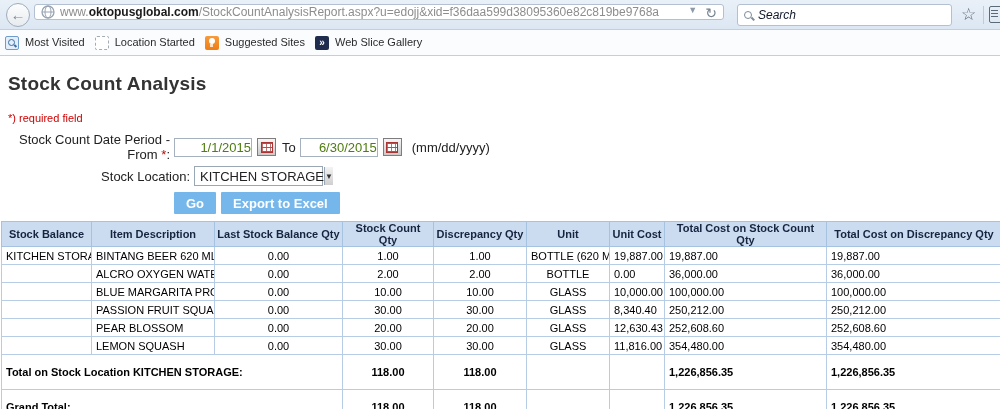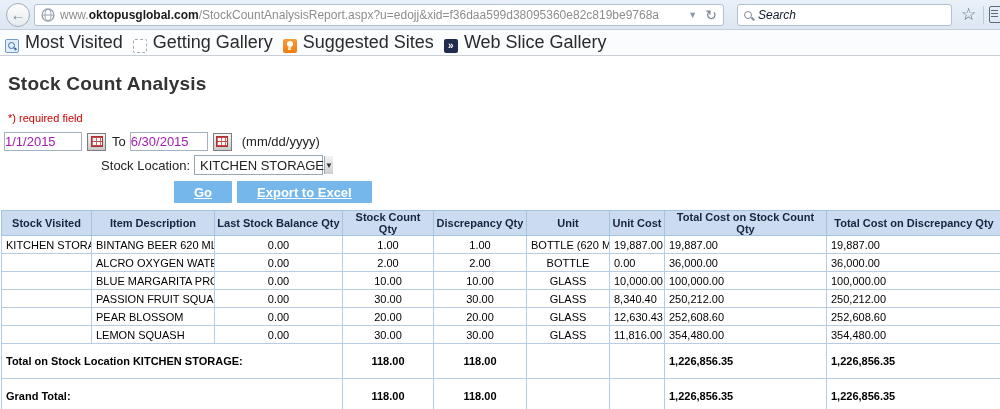--- a/index.html
+++ b/index.html
@@ -6,23 +6,23 @@
   html,body { width:1000px; height:409px; overflow:hidden; background:#fff;
     font-family:"Liberation Sans", sans-serif; }
 
   
   .navbar { position:relative; height:30px;
     background:linear-gradient(#e9f0f8,#dce7f3); border-bottom:1px solid #c3cfdd; }
   .back-btn { position:absolute; left:6px; top:3px; width:24px; height:24px;
     border:1px solid #9fadbc; border-radius:50%;
     background:linear-gradient(#fdfdfd,#e7ebef); text-align:center; line-height:22px;
     color:#7f8a96; font-size:15px; font-weight:bold; }
-  .urlbar { position:absolute; left:34px; top:4px; width:690px; height:22px;
+  .urlbar { position:absolute; left:34px; top:4px; width:690px; height:16px;
     background:#fff; border:1px solid #b3c0d1; border-radius:3px;
-    display:flex; align-items:center; padding:0 4px; }
+    display:flex; padding:0 4px; }
   .urlbar .globe { flex:0 0 auto; margin:0 5px 0 2px; }
   .url-text { flex:1 1 auto; font-size:12px; white-space:nowrap; overflow:hidden; }
   .url-dim { color:#8d8d8d; }
   .url-domain { color:#1a1a1a; font-weight:bold; }
   .url-caret { color:#8d9aa9; font-size:9px; margin:0 8px 0 4px; }
   .reload { color:#76828f; font-size:14px; margin-right:2px; }
   .searchbox { position:absolute; left:737px; top:4px; width:215px; height:22px;
     background:#fff; border:1px solid #b3c0d1; border-radius:3px;
     display:flex; align-items:center; padding:0 6px; }
   .mag { width:8px; height:8px; border:1.5px solid #7e8b99; border-radius:50%;
@@ -32,21 +32,21 @@
   .search-ph { font-size:12px; font-style:italic; color:#0f172a; }
   .star { position:absolute; left:961px; top:4px; font-size:17px; color:#5c6976; }
   .vsep { position:absolute; left:983px; top:6px; width:1px; height:18px; background:#c0cbd7; }
   .clipboard { position:absolute; left:989px; top:6px; width:13px; height:17px;
     border:1.5px solid #5c6976; border-radius:2px; }
   .clipboard::before { content:""; position:absolute; left:1px; top:3px; width:7px; height:1px;
     background:#5c6976; box-shadow:0 3px 0 #5c6976, 0 6px 0 #5c6976; }
 
   .bookmarksbar { height:26px; background:#fbfcfe; border-bottom:1px solid #c9ced6;
     display:flex; align-items:center; padding-left:5px; }
-  .bm-item { display:flex; align-items:flex-end; margin-right:10px; font-size:18px; color:#2b2b2b; }
+  .bm-item { display:flex; align-items:flex-start; margin-right:10px; font-size:11px; color:#2b2b2b; }
   .bicon { width:14px; height:14px; margin-right:6px; border-radius:2px; position:relative; flex:0 0 auto; }
   .most-visited-icon { background:#e3eefa; border:1px solid #6f9ccb; }
   .most-visited-icon::before { content:""; position:absolute; left:2px; top:2px; width:5px; height:5px;
     border:1.5px solid #3a6ea5; border-radius:50%; }
   .most-visited-icon::after { content:""; position:absolute; left:8px; top:8px; width:3px; height:1.5px;
     background:#3a6ea5; transform:rotate(45deg); }
   .getting-started-icon { border:1px dashed #a3abb4; background:#fff; }
   .suggested-sites-icon { background:linear-gradient(#f89b3c,#ef7d12); }
   .suggested-sites-icon::before { content:""; position:absolute; left:4px; top:2px; width:6px; height:6px;
     background:#fff; border-radius:50%; }
@@ -58,38 +58,38 @@
 
   
   .page { background:#fff; }
   h1 { margin:17px 0 0 8px; font-size:19px; font-weight:bold; color:#333; letter-spacing:0.2px; }
   .required-note { margin:17px 0 0 8px; font-size:11px; color:#cc0000; }
   .form-row { display:flex; align-items:center; margin-top:8px; font-size:13px; color:#222; }
   .form-row + .form-row { margin-top:4px;padding-left:20px; }
   .flabel { display:inline-block; width:170px; text-align:right; flex:0 0 auto; }
   .red { color:#cc0000; }
   .date-input { width:78px; height:19px; margin-left:4px; border:1px solid #a5b1be;
-    font:13px "Liberation Sans",sans-serif; text-align:left; color:#a21caf; }
+    font:13px "Liberation Sans",sans-serif; text-align:right; color:#4d7c0f; }
   .cal-btn { width:19px; height:18px; margin-left:5px; border:1px solid #7d7d7d;
     background:linear-gradient(#f6f6f6,#c9c9c9); display:inline-flex; align-items:center; justify-content:center; }
   .cal-inner { width:12px; height:11px; background:#fff; border:1px solid #a33;
     background-image:linear-gradient(#c44 1.5px, transparent 1.5px),
       linear-gradient(90deg, rgba(170,51,51,.7) 1px, transparent 1px);
     background-size:100% 4px, 4px 100%; }
   .to-label { margin-left:6px; }
   .fmt-hint { margin-left:10px; color:#222; }
   .select-box { margin-left:4px; height:20px; width:129px; border:1px solid #9aa7b5; background:#fff;
     display:inline-flex; align-items:center; justify-content:space-between; }
   .select-value { padding-left:5px; font-size:13px; color:#222; white-space:nowrap; }
   .select-arrow { width:17px; height:18px; border-left:1px solid #9aa7b5;
     background:linear-gradient(#f3f3f3,#cfcfcf); color:#333; font-size:8px;
     display:flex; align-items:center; justify-content:center; }
   .btn-row { margin-top:6px; margin-left:174px; display:flex; }
   .btn { height:22px; border:none; background:#75b7ea; color:#fff; font:bold 13px "Liberation Sans",sans-serif;
-    padding:0 20px; margin-right:5px; border-radius:1px;text-decoration:underline; }
+    padding:0 12px; margin-right:5px; border-radius:1px; }
 
   
   table { border-collapse:collapse; table-layout:fixed; width:998px; margin:7px 0 0 1px;
     font-size:11px; }
   th { background:#ccdcf0; color:#16243f; font-weight:bold; text-align:center;
     border:1px solid #a6c2e1; height:25px; padding:0 2px; }
   td { border:1px solid #b7cde6; height:18px; padding:0 4px; color:#000; overflow:hidden; white-space:nowrap; }
   tr.total-row td { font-weight:bold; height:35px; }
   .al { text-align:left; } .ac { text-align:center; } .ar { text-align:left; }
 </style>
@@ -119,38 +119,39 @@
     <span class="vsep"></span>
     <div class="clipboard"></div>
   </div>
   <div class="bookmarksbar" id="bookmarks">
       <span class="bm-item">
         <span class="bicon most-visited-icon"></span>
         <span>Most Visited</span>
       </span>
       <span class="bm-item">
         <span class="bicon getting-started-icon"></span>
-        <span>Getting Gallery</span>
+        <span>Location Started</span>
       </span>
       <span class="bm-item">
         <span class="bicon suggested-sites-icon"></span>
         <span>Suggested Sites</span>
       </span>
       <span class="bm-item">
         <span class="bicon web-slice-icon"></span>
         <span>Web Slice Gallery</span>
       </span>
     </div>
 </div>
 
 <div class="page">
   <h1>Stock Count Analysis</h1>
   <div class="required-note">*) required field</div>
 
   <div class="form-row">
+    <span class="flabel"><span>Stock Count Date Period - From</span> <span class="red">*</span><span>:</span></span>
     <input class="date-input" value="1/1/2015" style="">
     <span class="cal-btn">
         <span class="cal-inner"></span>
       </span>
     <span class="to-label">To</span>
     <input class="date-input" value="6/30/2015" style="">
     <span class="cal-btn">
         <span class="cal-inner"></span>
       </span>
     <span class="fmt-hint">(mm/dd/yyyy)</span>
@@ -176,21 +177,21 @@
         <col style="width: 128px;">
         <col style="width: 91px;">
         <col style="width: 93px;">
         <col style="width: 83px;">
         <col style="width: 55px;">
         <col style="width: 162px;">
         <col style="width: 175px;">
       </colgroup>
       <thead>
         <tr>
-          <th>Stock Visited</th>
+          <th>Stock Balance</th>
           <th>Item Description</th>
           <th>Last Stock Balance Qty</th>
           <th>Stock Count Qty</th>
           <th>Discrepancy Qty</th>
           <th>Unit</th>
           <th>Unit Cost</th>
           <th>Total Cost on Stock Count Qty</th>
           <th>Total Cost on Discrepancy Qty</th>
         </tr>
       </thead>

